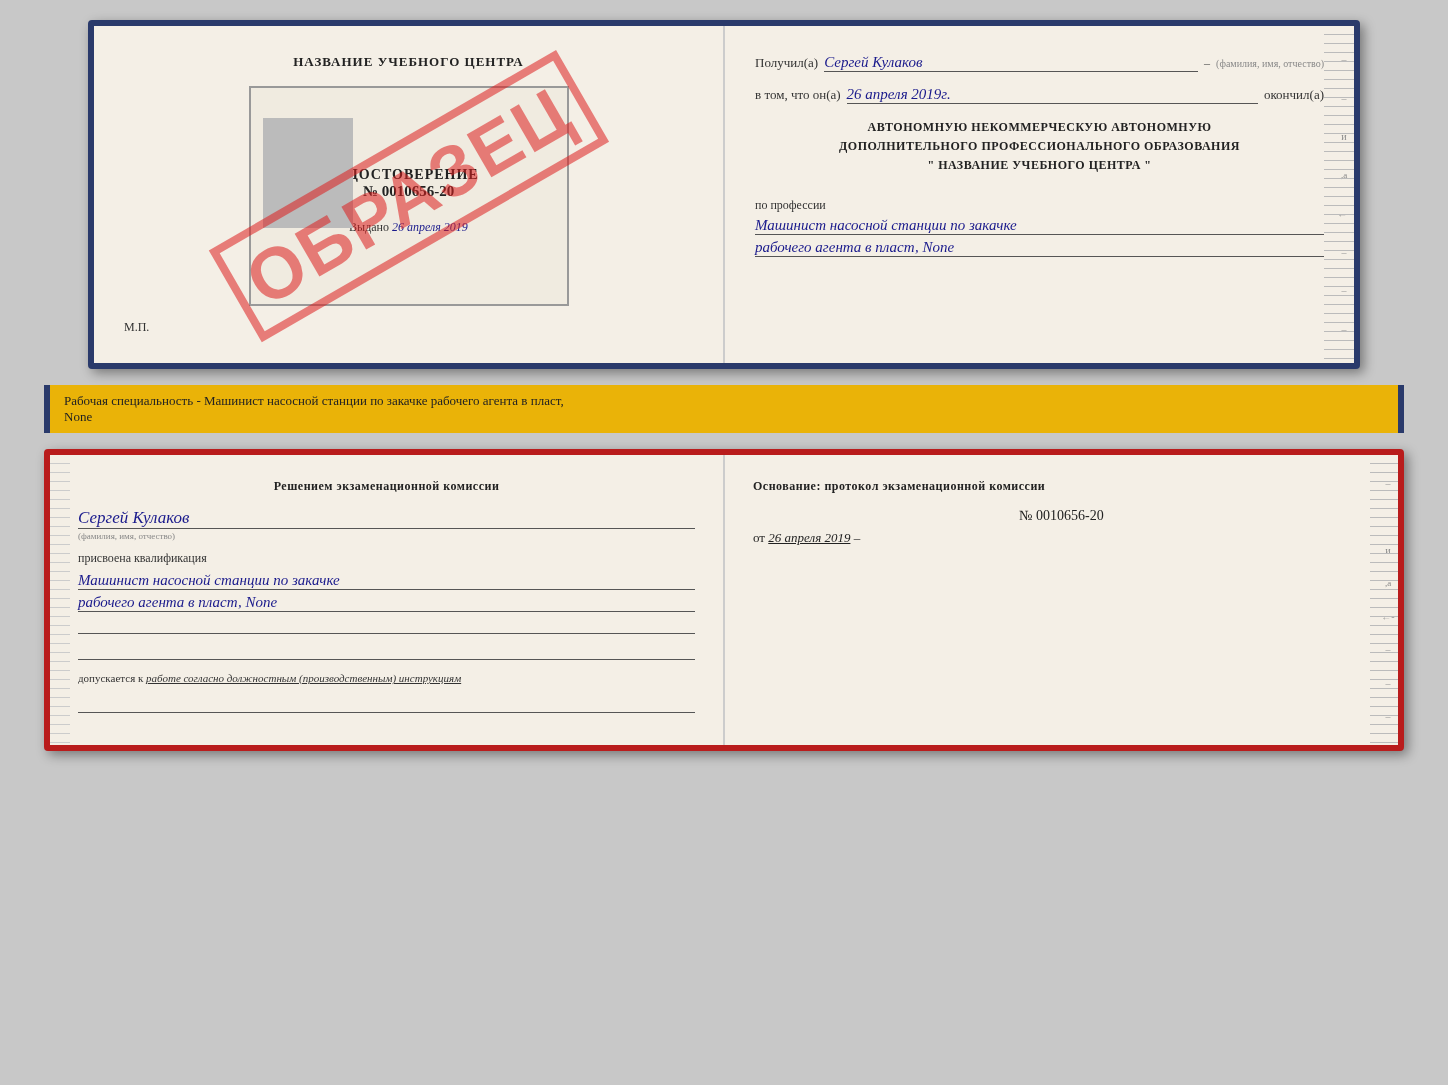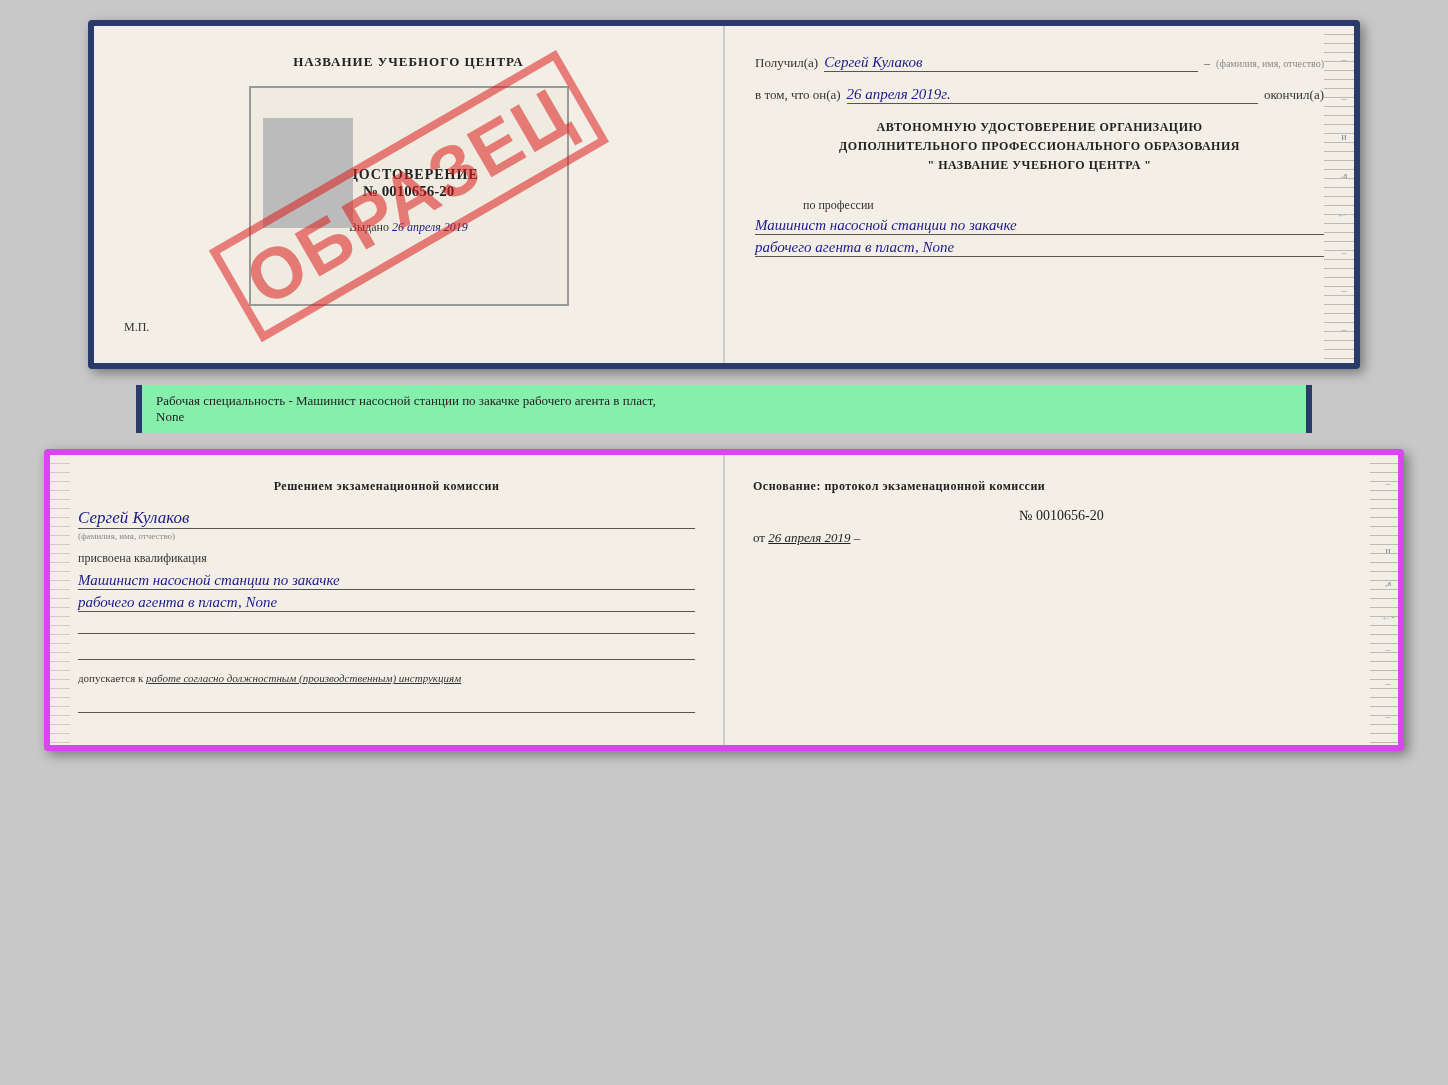--- a/index.html
+++ b/index.html
@@ -184,50 +184,49 @@
       text-align: center;
       letter-spacing: 0.5px;
       line-height: 1.6;
       color: #222;
     }
 
     .profession-label {
       font-size: 12px;
       color: #333;
       margin-top: 8px;
-      margin-left: 48px;
     }
 
     .profession-value {
       font-family: 'Georgia', serif;
       font-style: italic;
       color: #1a1a8c;
       font-size: 15px;
       border-bottom: 1px solid #555;
       display: block;
       margin-top: 4px;
     }
 
     
     .separator-text {
-      width: 1176px;
-      background: #86efac;
+      width: 1360px;
+      background: #eab308;
       padding: 8px 14px;
       font-size: 13px;
       color: #222;
       border-left: 6px solid #2a3a6b;
       border-right: 6px solid #2a3a6b;
     }
 
     
     .bottom-spread {
       width: 1360px;
       display: flex;
       background: #f4efe6;
-      border: 6px solid #d946ef;
+      border: 6px solid #b91c1c;
       border-radius: 4px;
       overflow: hidden;
       box-shadow: 4px 4px 12px rgba(0,0,0,0.4);
     }
 
     .bottom-left, .bottom-right {
       flex: 1;
       padding: 24px 28px;
       position: relative;
     }
@@ -419,21 +418,21 @@
         <span class="field-hint">(фамилия, имя, отчество)</span>
       </div>
 
       <div class="field-row">
         <span class="field-label">в том, что он(а)</span>
         <span class="field-value">26 апреля 2019г.</span>
         <span class="field-label">окончил(а)</span>
       </div>
 
       <div class="block-text">
-        <div>АВТОНОМНУЮ УДОСТОВЕРЕНИЕ ОРГАНИЗАЦИЮ</div>
+        <div>АВТОНОМНУЮ НЕКОММЕРЧЕСКУЮ АВТОНОМНУЮ</div>
         <div>ДОПОЛНИТЕЛЬНОГО ПРОФЕССИОНАЛЬНОГО ОБРАЗОВАНИЯ</div>
         <div>"  НАЗВАНИЕ УЧЕБНОГО ЦЕНТРА  "</div>
       </div>
 
       <div>
         <div class="profession-label">по профессии</div>
         <span class="profession-value">Машинист насосной станции по закачке</span>
         <span class="profession-value">рабочего агента в пласт, None</span>
       </div>
 

